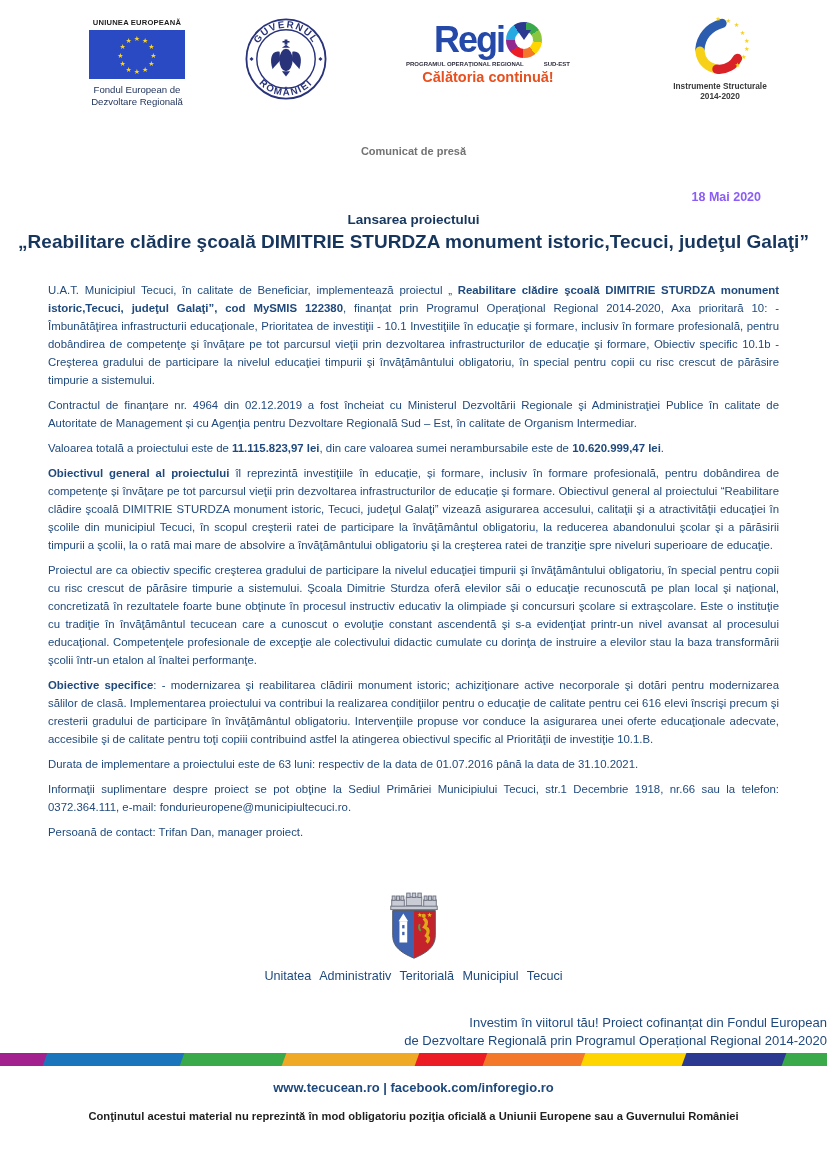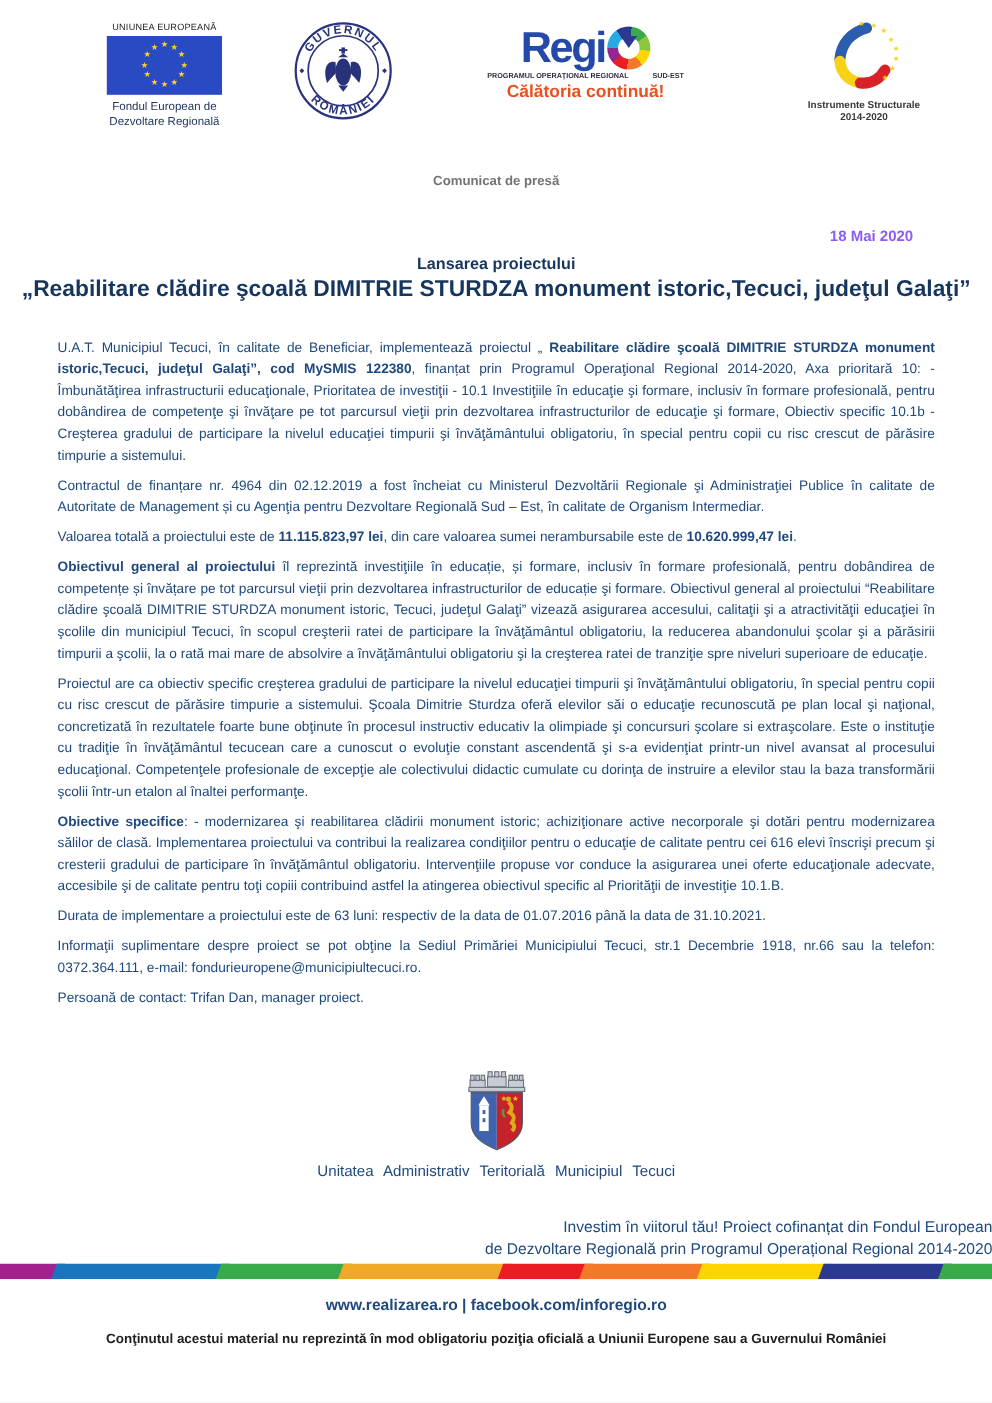--- a/index.html
+++ b/index.html
@@ -2,21 +2,21 @@
 <html><head>
 <meta charset="utf-8">
 <style>
   html,body{margin:0;padding:0;background:#e8e8e8;}
   .page{position:relative;width:827px;height:1169px;margin:0 auto;background:#ffffff;
         font-family:"Liberation Sans",sans-serif;overflow:hidden;}
 
   
   .logos{position:absolute;top:16px;left:0;right:0;height:100px;}
   .eu-block{position:absolute;left:82px;top:2px;width:110px;text-align:center;}
-  .eu-top{font-size:7.6px;font-weight:normal;color:#1f1f1f;letter-spacing:.2px;margin-bottom:3px;}
+  .eu-top{font-size:7.6px;font-weight:bold;color:#1f1f1f;letter-spacing:.2px;margin-bottom:3px;}
   .eu-flag{position:relative;width:96px;height:49px;margin:0 auto;background:#2a4ac4;}
   .eu-stars{position:absolute;inset:0;}
   .eu-star{position:absolute;color:#ffd617;font-size:7px;line-height:7px;transform:translate(-50%,-50%);}
   .eu-bottom{font-size:9.6px;line-height:11.5px;color:#24365e;margin-top:5px;text-align:center;}
 
   .gov-block{position:absolute;left:245px;top:2px;width:82px;height:82px;}
 
   .regio-block{position:absolute;left:404px;top:4px;width:168px;text-align:center;}
   .regio-word{display:flex;align-items:center;justify-content:center;
               color:#2449a8;font-weight:bold;font-size:36px;line-height:40px;letter-spacing:-2px;}
@@ -223,17 +223,17 @@
       <div class="seg" style="left: 45px; width: 144px; background: rgb(27, 117, 188);"></div>
       <div class="seg" style="left: 182px; width: 109px; background: rgb(57, 169, 73);"></div>
       <div class="seg" style="left: 284px; width: 140px; background: rgb(239, 169, 38);"></div>
       <div class="seg" style="left: 417px; width: 75px; background: rgb(236, 28, 36);"></div>
       <div class="seg" style="left: 485px; width: 105px; background: rgb(244, 120, 42);"></div>
       <div class="seg" style="left: 583px; width: 108px; background: rgb(255, 213, 0);"></div>
       <div class="seg" style="left: 684px; width: 107px; background: rgb(43, 58, 144);"></div>
       <div class="seg" style="left: 784px; width: 59px; background: rgb(57, 169, 73);"></div>
     </div>
 
-  <div class="www-line">www.realizarea.ro | facebook.com/inforegio.ro</div>
+  <div class="www-line">www.tecucean.ro | facebook.com/inforegio.ro</div>
 
   <div class="disclaimer">Conţinutul acestui material nu reprezintă în mod obligatoriu poziţia oficială a Uniunii Europene sau a Guvernului României</div>
 
 </div>
 
 </body></html>

